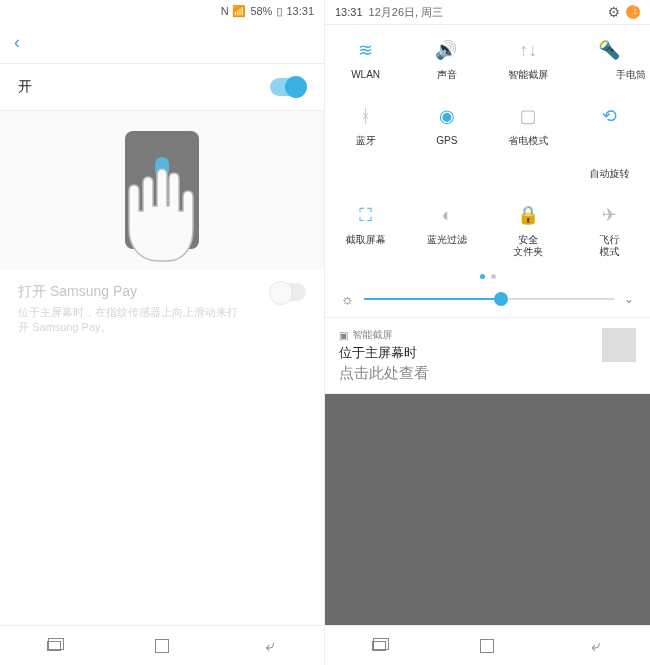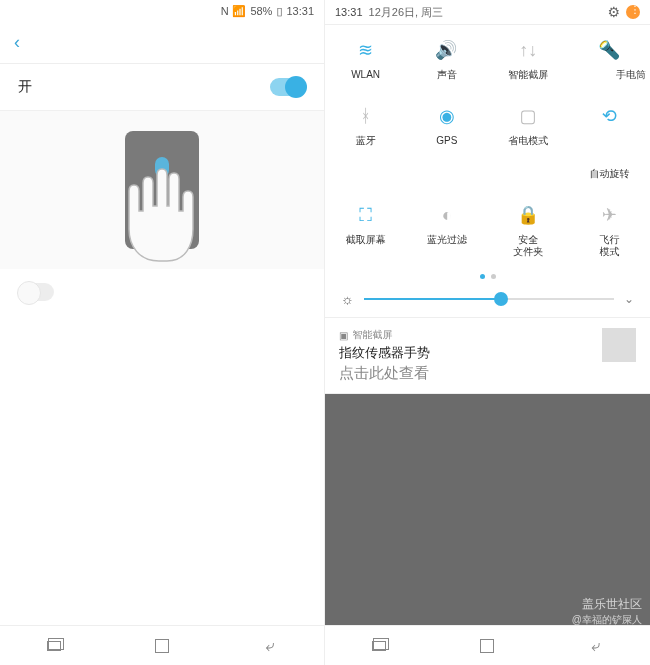--- a/index.html
+++ b/index.html
@@ -89,20 +89,24 @@
   </div>
   <div class="illustration">
     <div class="phone-graphic">
       <div class="finger-sensor"></div>
       <svg class="hand" width="90" height="110" viewBox="0 0 90 110">
         <path d="M45 8 C42 8 40 10 40 14 L40 45 L36 45 L36 22 C36 18 34 16 31 16 C28 16 26 18 26 22 L26 50 L22 50 L22 30 C22 26 20 24 17 24 C14 24 12 26 12 30 L12 68 C12 85 22 100 42 100 L50 100 C68 100 76 85 76 68 L76 36 C76 32 74 30 71 30 C68 30 66 32 66 36 L66 50 L62 50 L62 18 C62 14 60 12 57 12 C54 12 52 14 52 18 L52 45 L50 45 L50 14 C50 10 48 8 45 8 Z" fill="#fafafa" stroke="#bbb" stroke-width="1.5"></path>
       </svg>
     </div>
   </div>
   <div class="sp-row">
+    <div>
+      <div class="sp-title">打开 Samsung Pay</div>
+      <div class="sp-sub">位于主屏幕时，在指纹传感器上向上滑动来打开 Samsung Pay。</div>
+    </div>
     <span class="toggle off"></span>
   </div>
   <div style="flex:1"></div>
   <div class="navbar">
     <div class="nav-btn">
         <div class="nav-recent"></div>
       </div>
     <div class="nav-btn">
         <div class="nav-home"></div>
       </div>
@@ -178,32 +182,28 @@
     <span class="bright-icon">☼</span>
     <div class="slider"></div>
     <span class="chev">⌄</span>
   </div>
   <div class="notif">
     <div class="notif-body">
       <div class="notif-app">
         <span>▣</span>
         <span>智能截屏</span>
       </div>
-      <div class="notif-title">指纹传感器手势</div>
+      <div class="notif-title">位于主屏幕时</div>
       <div class="notif-sub">点击此处查看</div>
     </div>
     <div class="notif-thumb"></div>
   </div>
   <div class="gray-area"></div>
   <div class="navbar">
     <div class="nav-btn">
         <div class="nav-recent"></div>
       </div>
     <div class="nav-btn">
         <div class="nav-home"></div>
       </div>
     <div class="nav-btn nav-back">⤶</div>
   </div>
-  <div class="watermark">
-    <div>盖乐世社区</div>
-    <div class="sub">@幸福的铲屎人</div>
-  </div>
 </div>
 
 </body></html>

